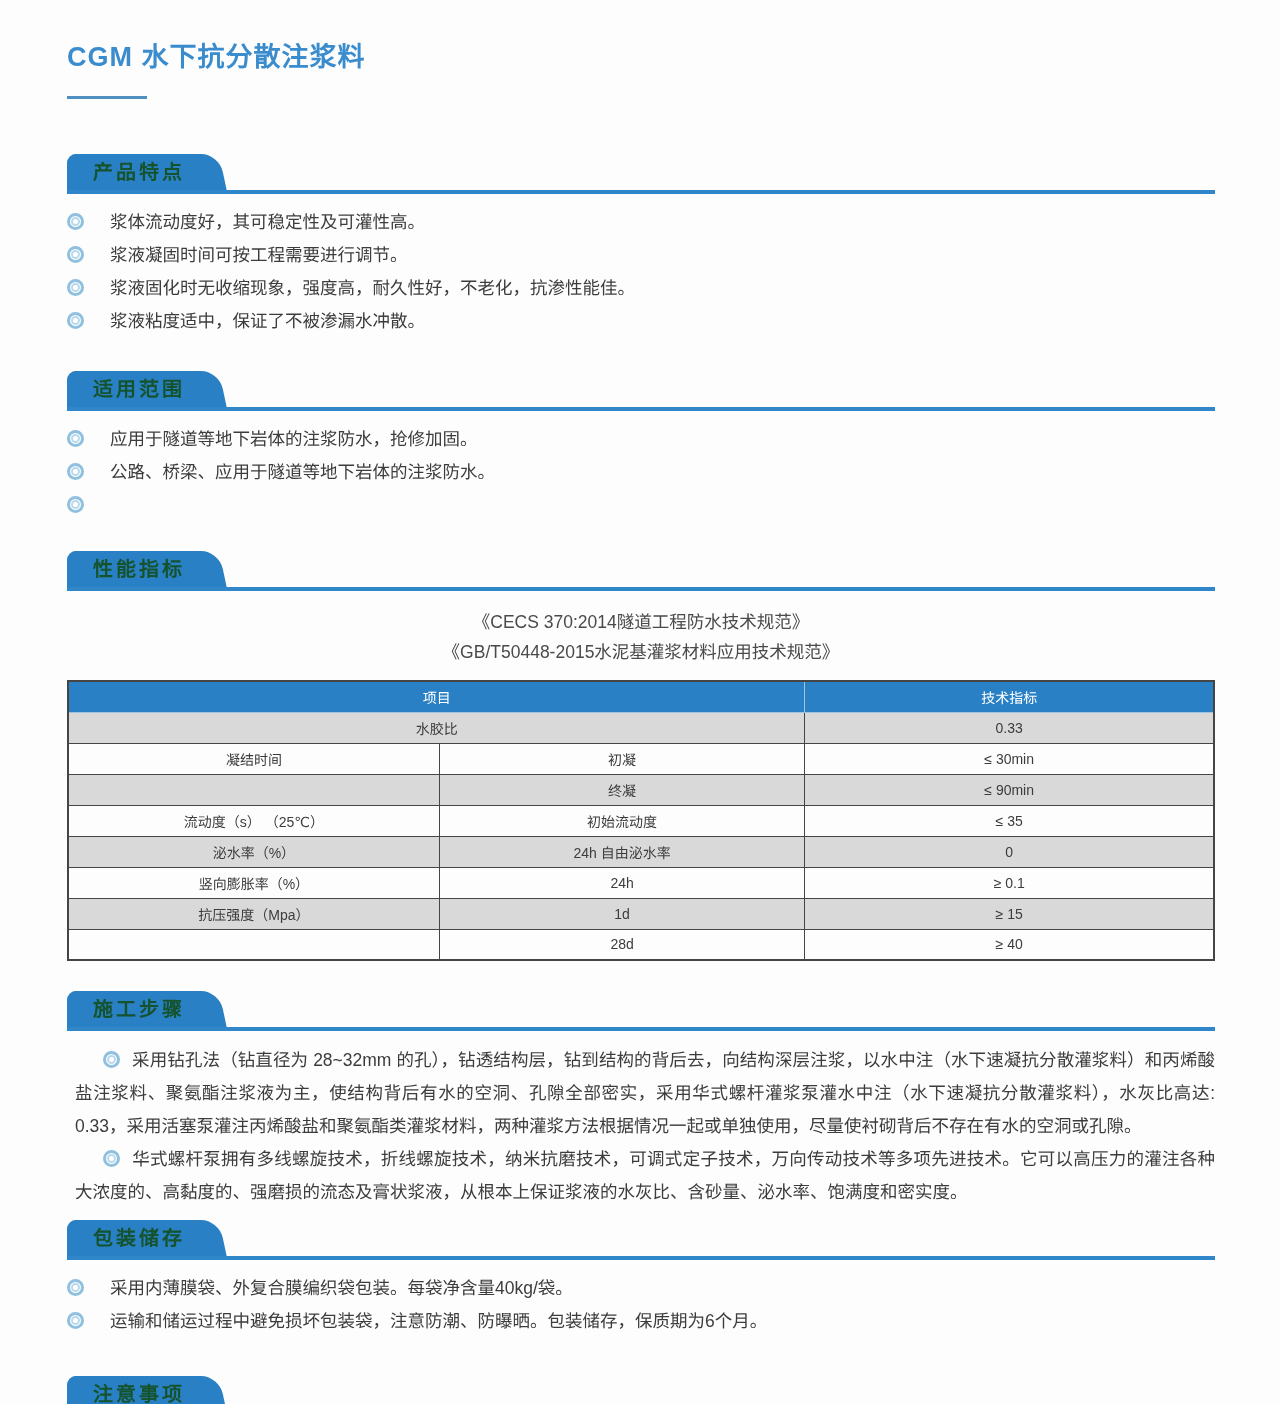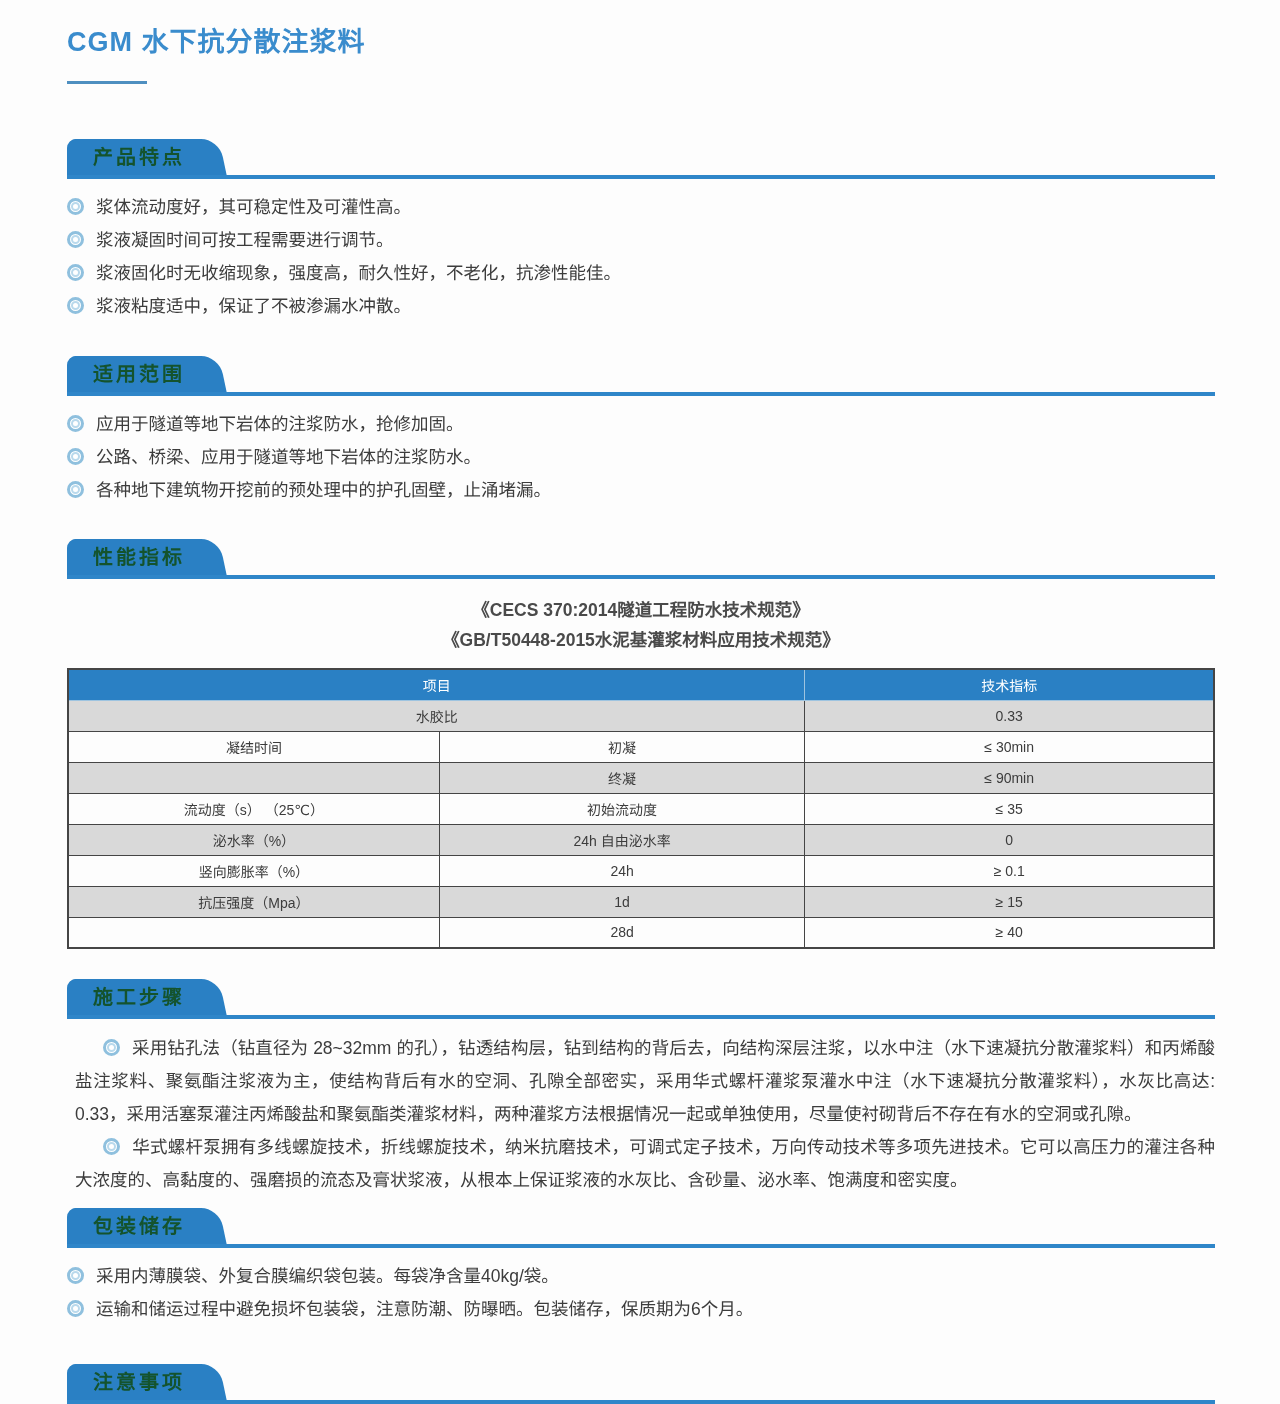--- a/index.html
+++ b/index.html
@@ -15,21 +15,21 @@
   *{margin:0;padding:0;box-sizing:border-box;}
   html,body{background:#fdfdfd;}
   body{
     width:1280px;height:1404px;margin:0 auto;overflow:hidden;
     font-family:"Liberation Sans","DejaVu Sans",sans-serif;
     color:var(--text);
   }
   .page{padding:18px 65px 6px 67px;}
 
   
-  .doc-title{font-size:27px;font-weight:bold;color:var(--title-blue);letter-spacing:1px;margin-top:2px;}
+  .doc-title{font-size:27px;font-weight:bold;color:var(--title-blue);letter-spacing:1px;margin-top:17px;}
   .title-rule{width:80px;height:3px;background:#4e8fc0;margin-top:22px;}
 
   
   .section-head{border-bottom:4px solid var(--line-blue);line-height:0;}
   .badge{
     position:relative;display:inline-flex;align-items:center;justify-content:center;
     height:36px;min-width:152px;padding:0 30px 0 22px;vertical-align:bottom;
   }
   .badge::before{
     content:"";position:absolute;inset:0;background:var(--blue);
@@ -49,26 +49,26 @@
     flex:0 0 auto;width:17px;height:17px;border:3px solid var(--ring-outer);
     border-radius:50%;position:relative;background:#fff;
   }
   .ring::after{
     content:"";position:absolute;inset:1px;border:2px solid var(--ring-inner);border-radius:50%;
   }
   .ring.inline{display:inline-block;vertical-align:-2px;margin-right:12px;}
 
   
   .bullet-list{margin-top:17px;}
-  .bullet-item{display:flex;align-items:flex-start;gap:12px;margin-bottom:11px;}
+  .bullet-item{display:flex;align-items:flex-start;gap:26px;margin-bottom:11px;}
   .bullet-item .ring{margin-top:2px;}
   .bullet-item .bullet-text{font-size:17.5px;line-height:22px;}
 
   
-  .standards{margin-top:16px;text-align:center;font-weight:bold;}
+  .standards{margin-top:16px;text-align:center;}
   .standards p{font-size:17.5px;line-height:30px;color:#4a4a4a;}
 
   table.spec{
     width:100%;border-collapse:collapse;margin-top:13px;
     border:2px solid var(--border-dark);
   }
   table.spec td{
     border:1.5px solid var(--border-dark);height:31px;
     text-align:center;font-size:14px;padding:0 4px;
   }
@@ -131,21 +131,20 @@
     <div class="bullet-item">
       <span class="ring"></span>
       <span class="bullet-text">应用于隧道等地下岩体的注浆防水，抢修加固。</span>
     </div>
     <div class="bullet-item">
       <span class="ring"></span>
       <span class="bullet-text">公路、桥梁、应用于隧道等地下岩体的注浆防水。</span>
     </div>
     <div class="bullet-item">
       <span class="ring"></span>
-      <span class="bullet-text">各种地下建筑物开挖前的预处理中的护孔固壁，止涌堵漏。</span>
     </div>
   </div>
 
   <div class="section-head gap-perf">
     <div class="badge">
       <span class="badge-label">性能指标</span>
     </div>
   </div>
   <div class="standards">
     <p>《CECS 370:2014隧道工程防水技术规范》</p>

